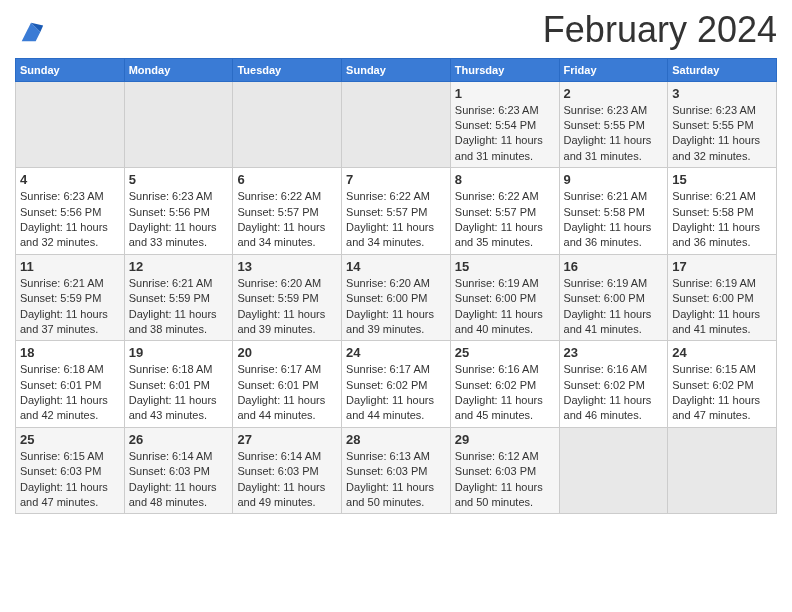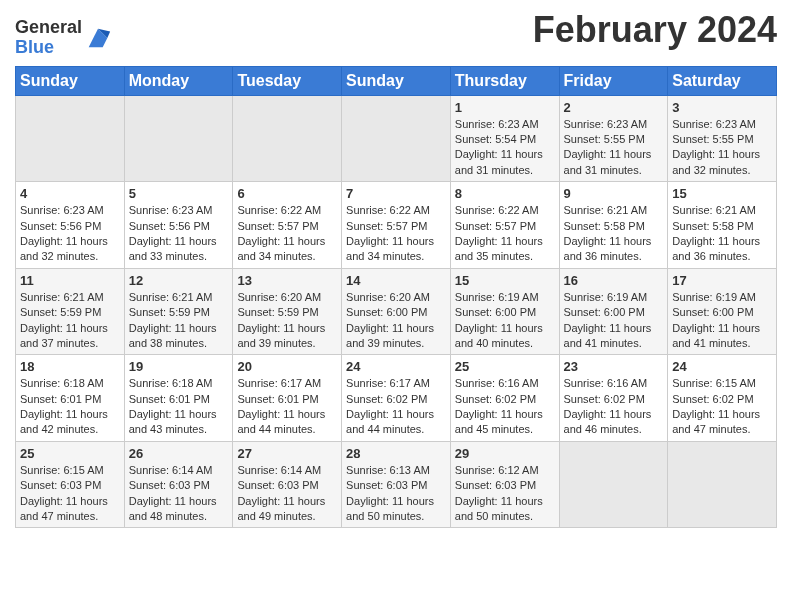--- a/index.html
+++ b/index.html
@@ -31,37 +31,37 @@
     .logo-icon {
       width: 28px;
       height: 28px;
       margin-left: 2px;
     }
     .title-area {
       text-align: right;
     }
     .month-title {
       font-size: 36px;
-      font-weight: bold;
+      font-weight: normal;
       color: #333;
       line-height: 1.1;
     }
     .location-title {
       font-size: 16px;
       color: #555;
     }
     table {
       width: 100%;
       border-collapse: collapse;
       table-layout: fixed;
     }
     thead tr th {
       background-color: #3a7bd5;
       color: #fff;
-      font-size: 16px;
+      font-size: 11px;
       font-weight: bold;
       padding: 5px 4px;
       text-align: left;
       border: 1px solid #2a6bc5;
     }
     tbody tr td {
       vertical-align: top;
       border: 1px solid #ccc;
       padding: 4px 4px 3px 4px;
       font-size: 9.5px;
@@ -88,26 +88,20 @@
     }
     .empty-cell {
       background-color: #e8e8e8 !important;
     }
   </style>
 </head>
 <body>
 
 <div class="header-area">
   <div class="logo">
-    <div>
-      <div class="logo-text">
-        <span class="logo-general">General</span><br>
-        <span class="logo-blue">Blue</span>
-      </div>
-    </div>
     <svg class="logo-icon" viewBox="0 0 30 30" xmlns="http://www.w3.org/2000/svg">
       <polygon points="5,25 15,5 25,15 20,25" fill="#3a7bd5"></polygon>
       <polygon points="15,5 25,15 28,8" fill="#1a5bb5"></polygon>
     </svg>
   </div>
   <div class="title-area">
     <div class="month-title">February 2024</div>
   </div>
 </div>
 

